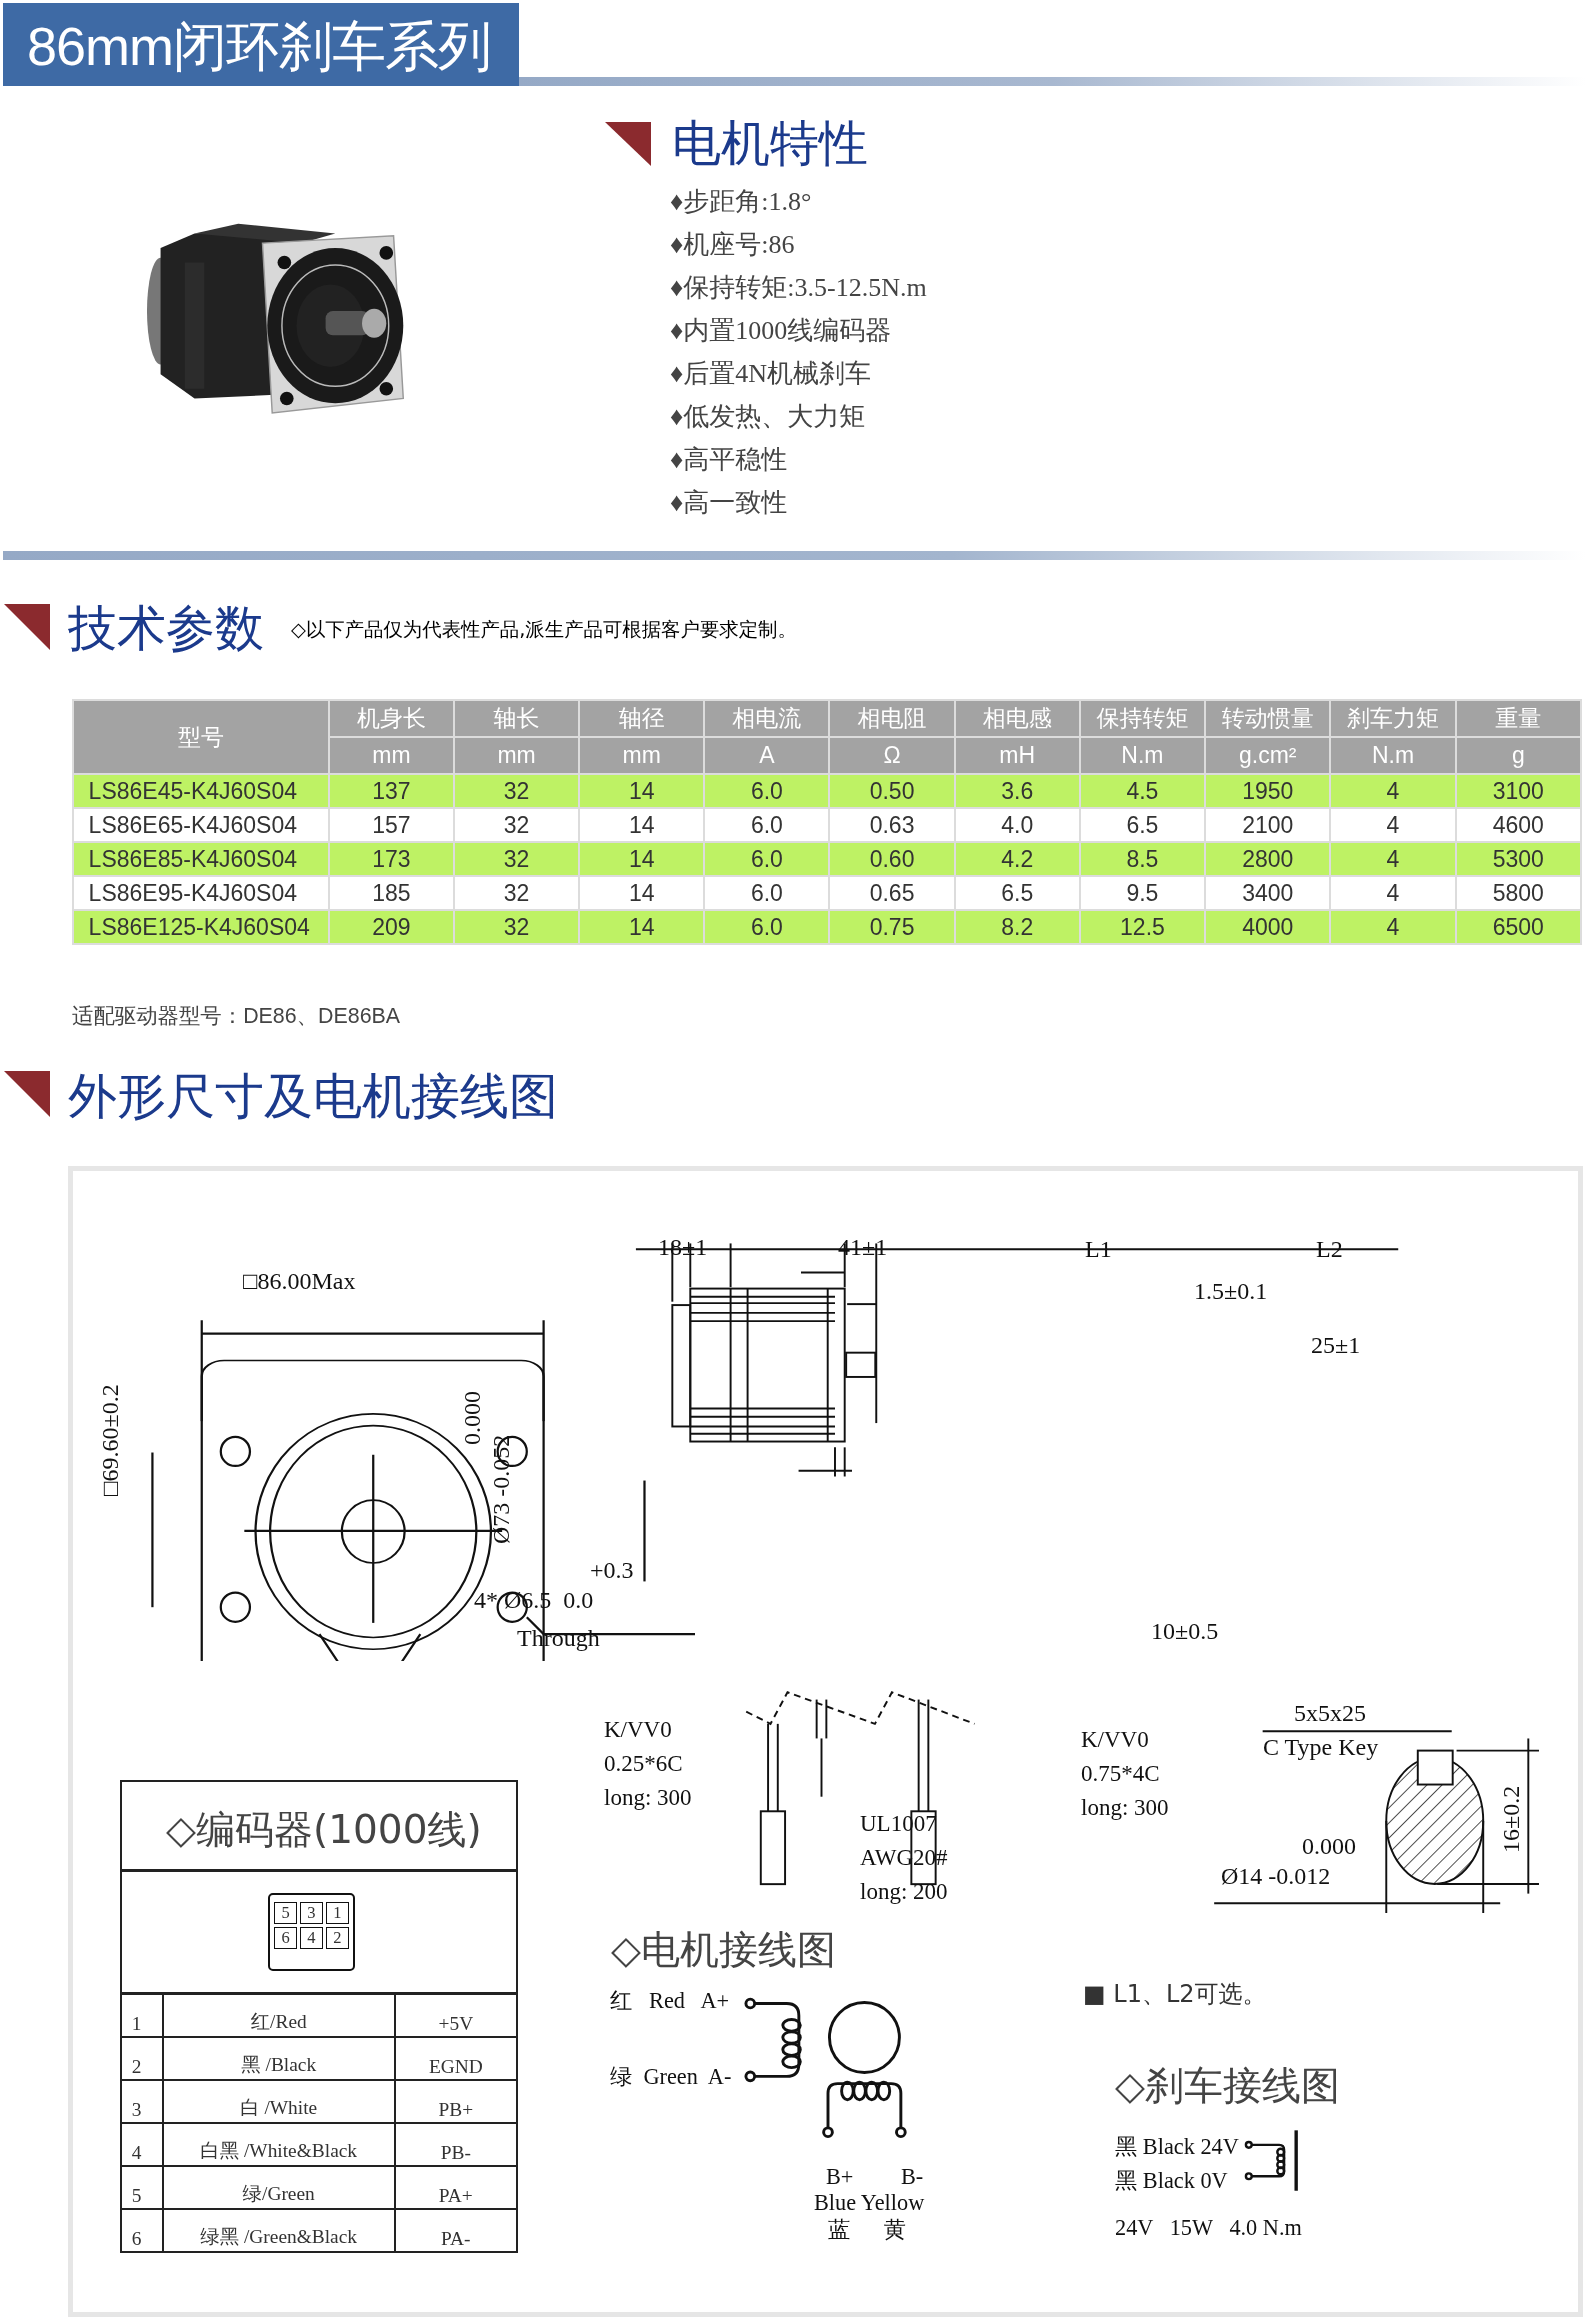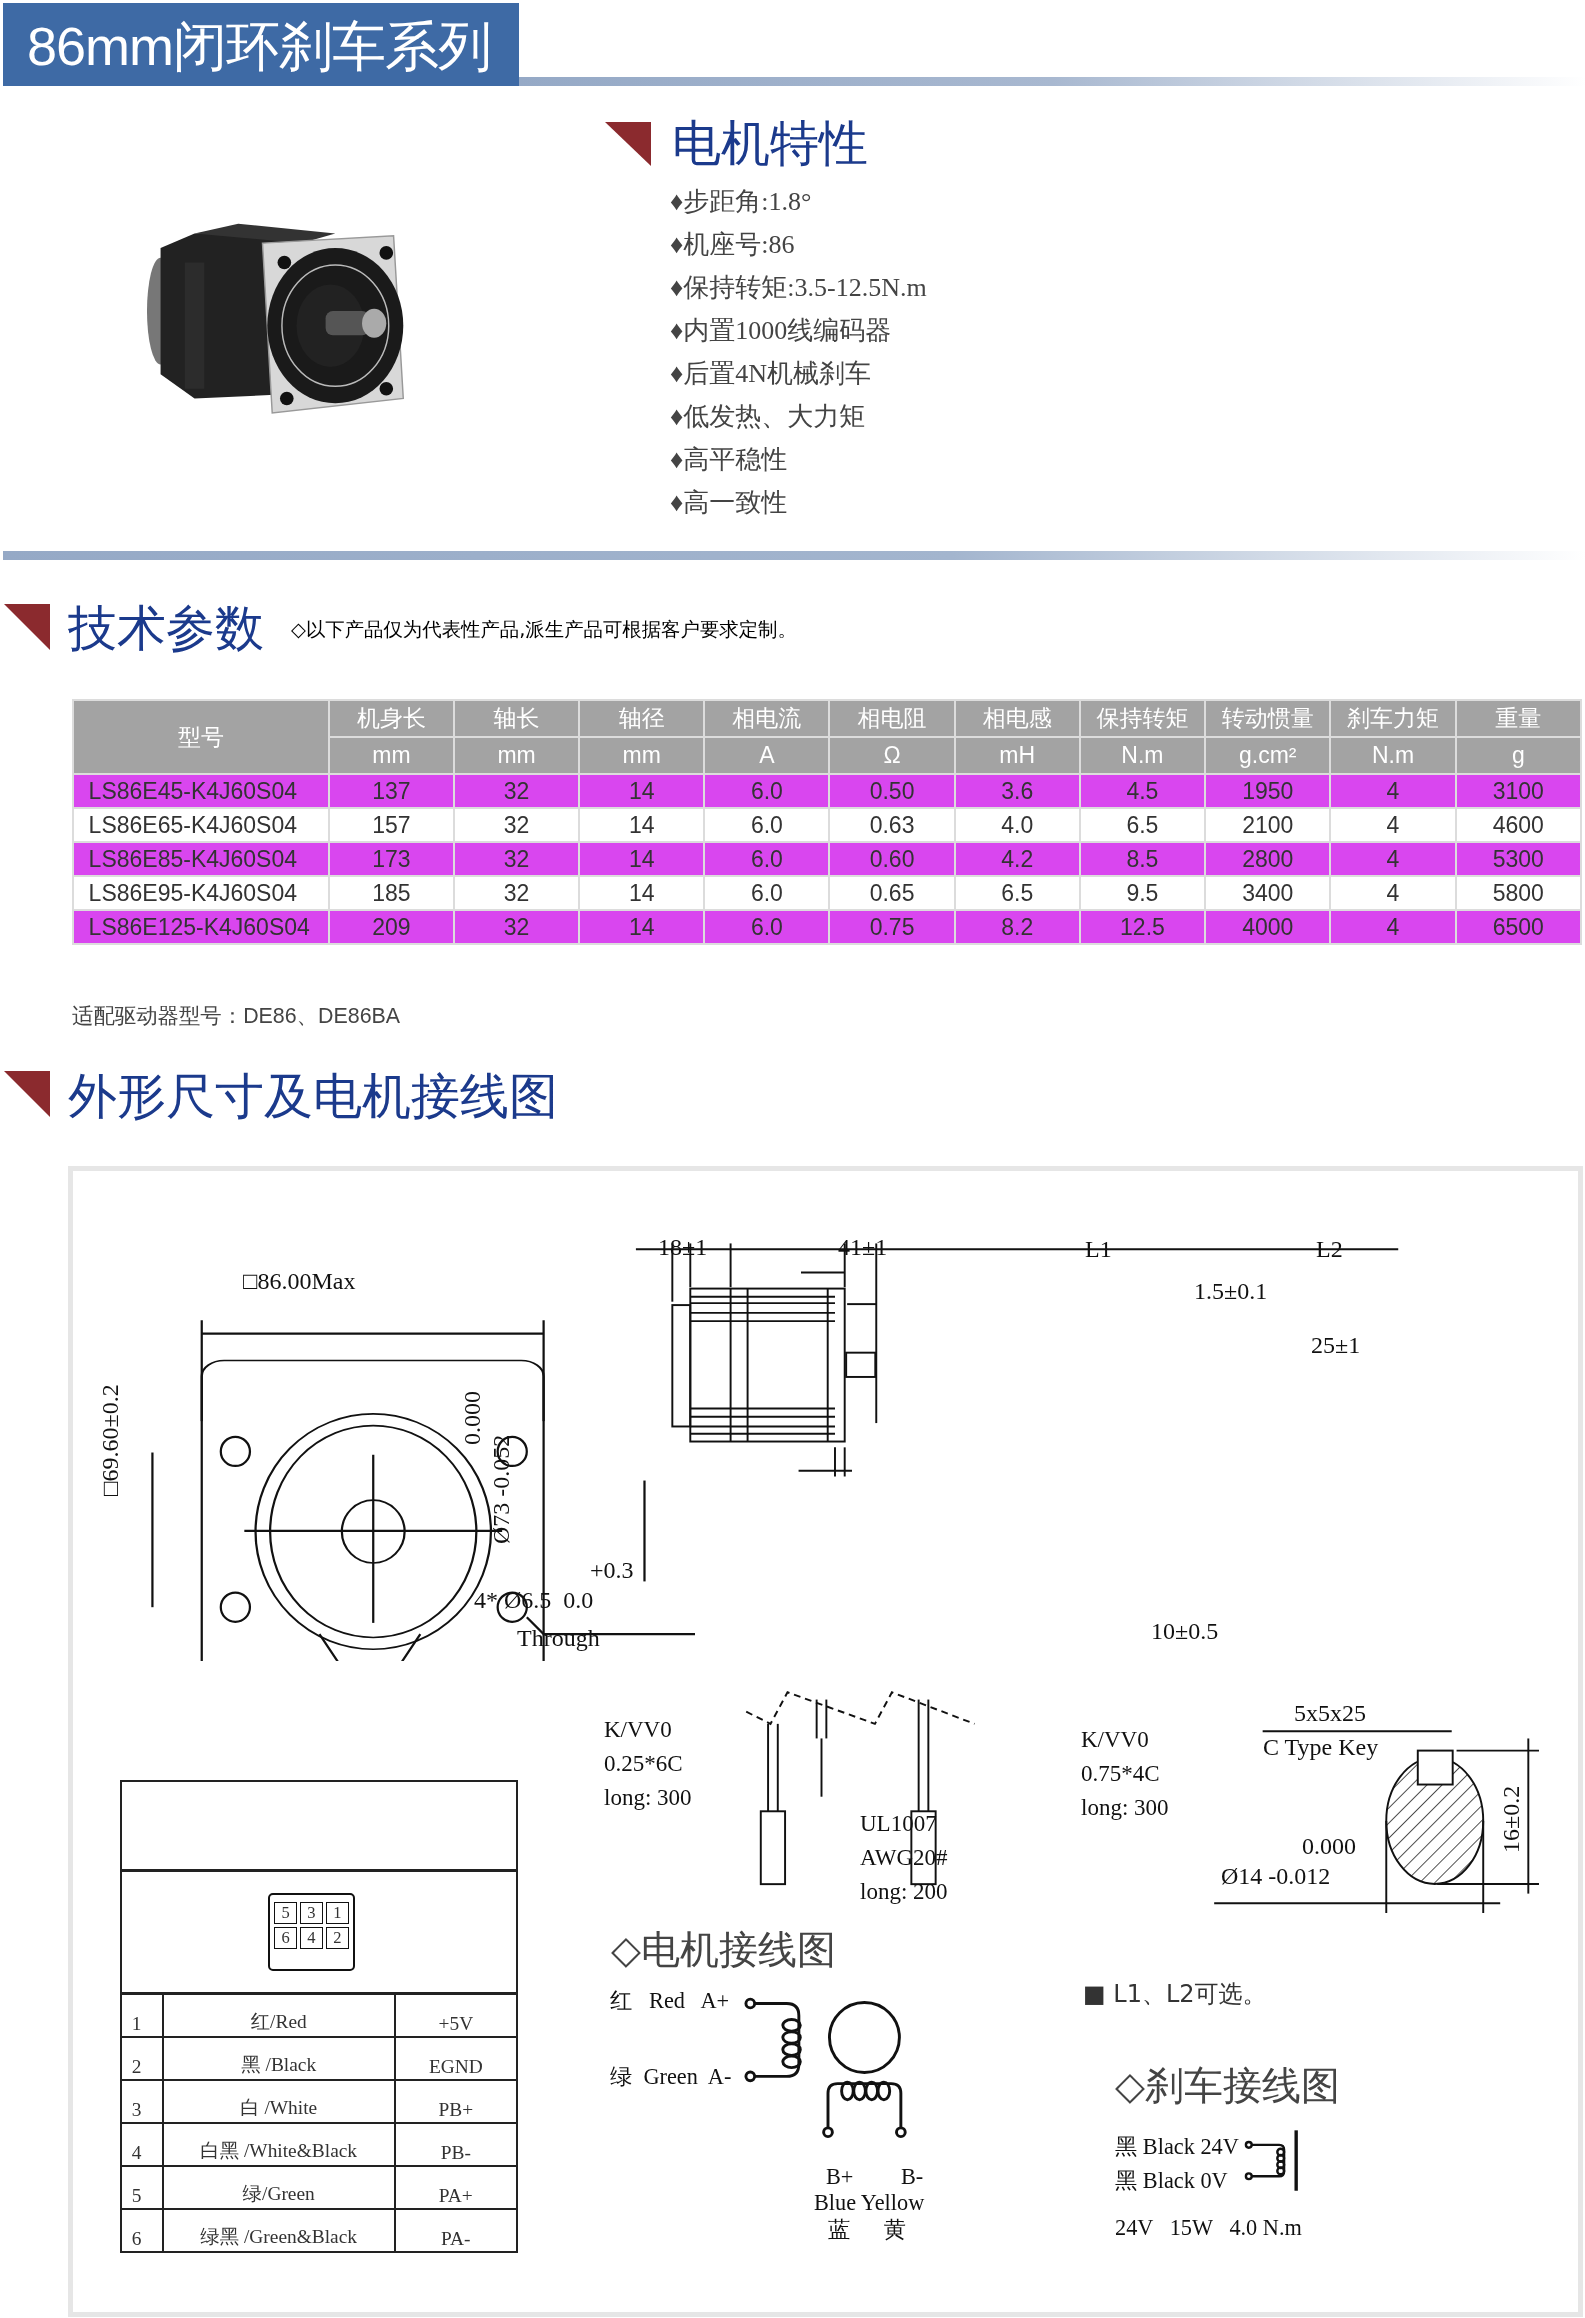--- a/index.html
+++ b/index.html
@@ -12,21 +12,21 @@
   .hdr-bar{left:519px;top:77px;width:1067px;height:8.7px;background:linear-gradient(90deg,#95a9c6 0%,#a8b8d0 50%,#ffffff 100%);}
   .divider{left:2.9px;top:551px;width:1583px;height:8.7px;background:linear-gradient(90deg,#95a9c6 0%,#a3b5ce 60%,#ffffff 100%);}
   .sec-title{color:#1b3a8c;font-family:"DejaVu Sans",sans-serif;}
   .feat{font-size:26px;color:#444;line-height:43px;}
   
   .motor{left:141px;top:214px;width:277px;height:233px;}
   
   table.spec{border-collapse:collapse;font-size:23px;font-family:"Liberation Sans",sans-serif;}
   table.spec td,table.spec th{border:2.4px solid #dcdcdc;text-align:center;padding:0;}
   table.spec th{background:#a3a3a3;color:#fff;font-weight:normal;}
-  table.spec tr.odd td{background:#d946ef;}
+  table.spec tr.odd td{background:#bef264;}
   table.spec tr.even td{background:#fff;}
   table.spec td{color:#333;height:32px;}
   table.spec td.model{text-align:left;padding-left:14.6px;}
   
   .frame{left:68px;top:1166px;width:1515px;height:1151px;border:5.8px solid #e6e6e6;box-sizing:border-box;background:#fff;}
   .dl{font-family:"Liberation Serif",serif;color:#111;}
   
   .enc{left:120px;top:1774px;width:398px;height:466px;}
   .enc-box{position:absolute;border:2.9px solid #222;box-sizing:border-box;}
   table.pins{border-collapse:collapse;font-family:"Liberation Serif",serif;font-size:19.4px;}
@@ -294,20 +294,21 @@
   </g>
 </svg>
 <div class="abs dl" style="left:1294px;top:1700px;font-size:24px;">5x5x25</div>
 <div class="abs dl" style="left:1263px;top:1734px;font-size:24px;">C Type Key</div>
 <div class="abs dl" style="left:1498px;top:1853px;font-size:24px;transform:rotate(-90deg);transform-origin:left top;">16±0.2</div>
 <div class="abs dl" style="left:1302px;top:1833px;font-size:24px;">0.000</div>
 <div class="abs dl" style="left:1221px;top:1863px;font-size:24px;">Ø14 -0.012</div>
 
 <div class="abs enc">
   <div class="enc-box" style="left:0;top:5.8px;width:398px;height:92px;"></div>
+  <div class="abs" style="left:46px;top:29px;font-size:39px;color:#444;font-family:'DejaVu Sans',sans-serif;">◇编码器(1000线)</div>
   <div class="enc-box" style="left:0;top:95px;width:398px;height:125px;"></div>
   <div class="abs" style="left:148px;top:119px;width:87px;height:78px;border:2.4px solid #111;border-radius:4.9px;box-sizing:border-box;">
     <div style="display:grid;grid-template-columns:repeat(3,1fr);gap:2.4px;padding:7.3px 3.9px;font-family:'Liberation Serif',serif;font-size:16.5px;text-align:center;">
       <span style="border:1.9px solid #111;">5</span>
       <span style="border:1.9px solid #111;">3</span>
       <span style="border:1.9px solid #111;">1</span>
       <span style="border:1.9px solid #111;">6</span>
       <span style="border:1.9px solid #111;">4</span>
       <span style="border:1.9px solid #111;">2</span>
     </div>

